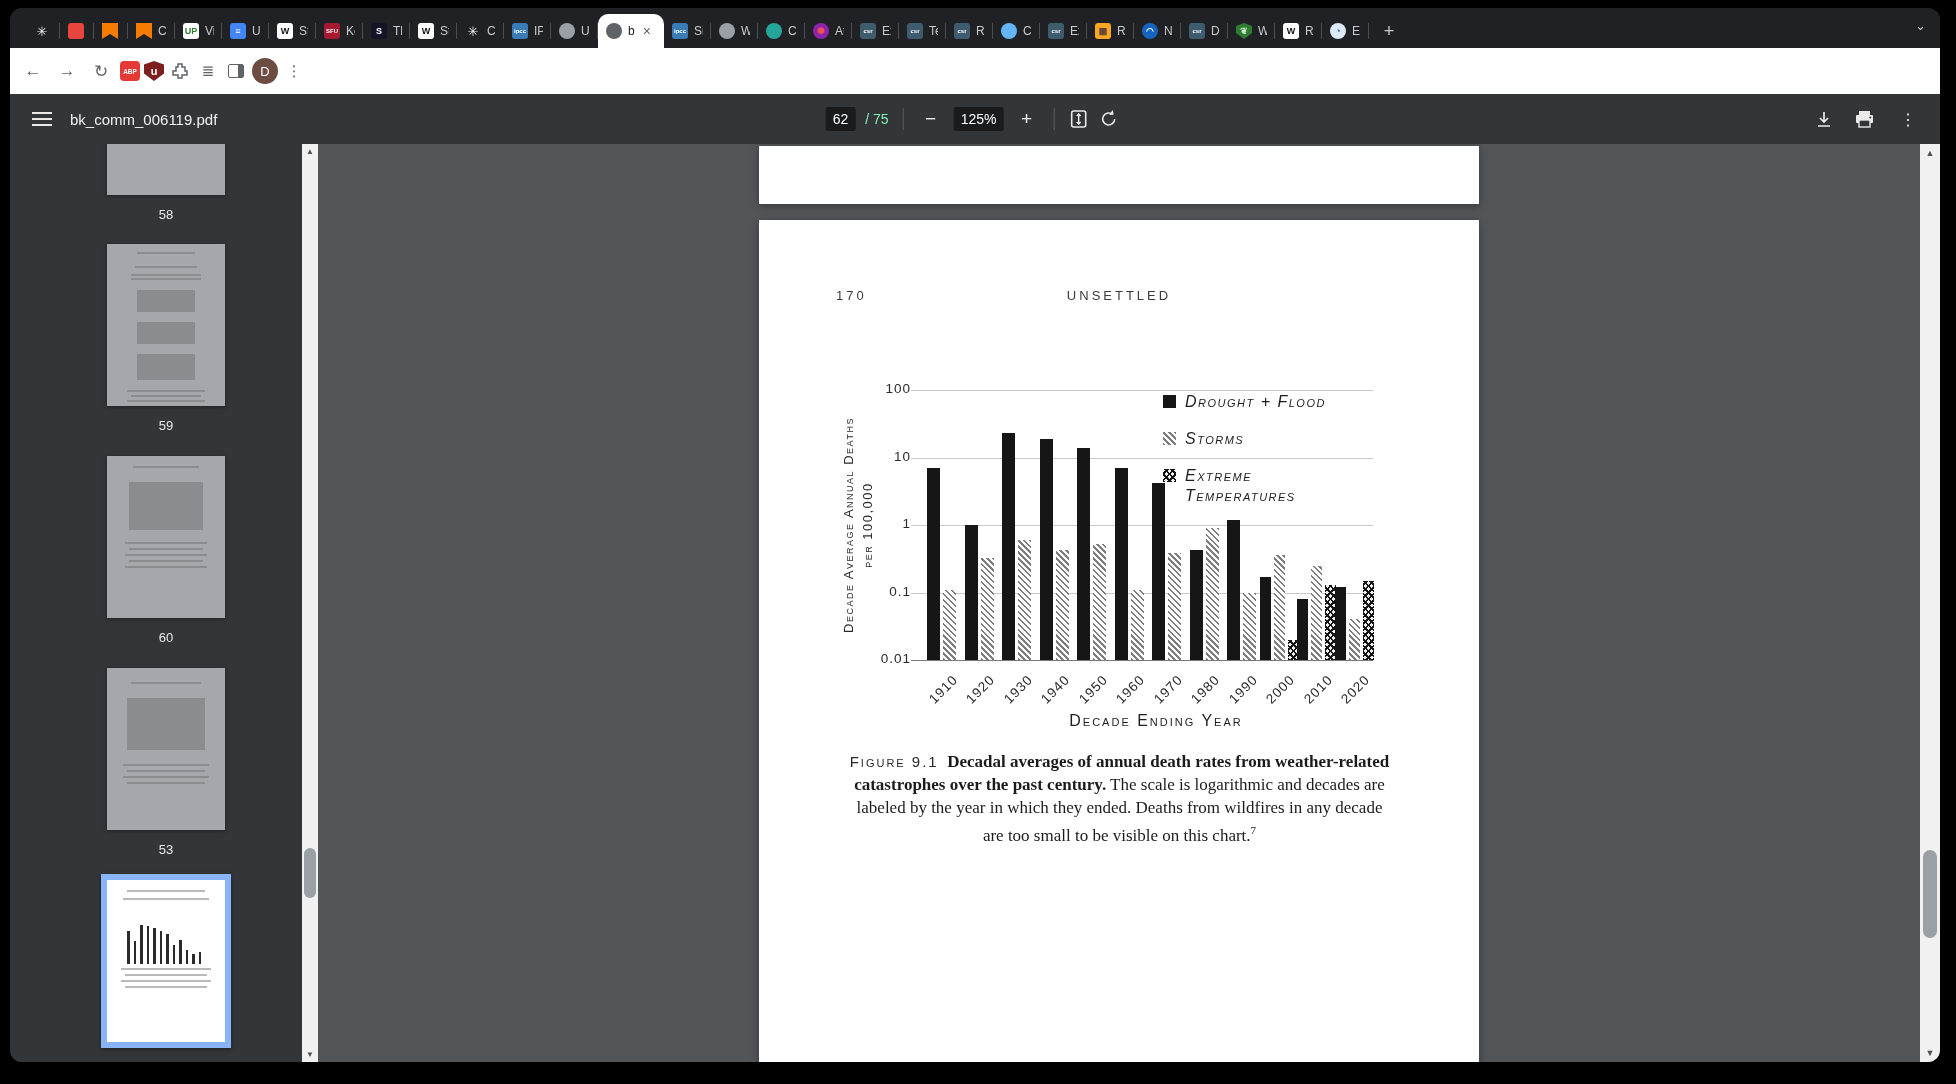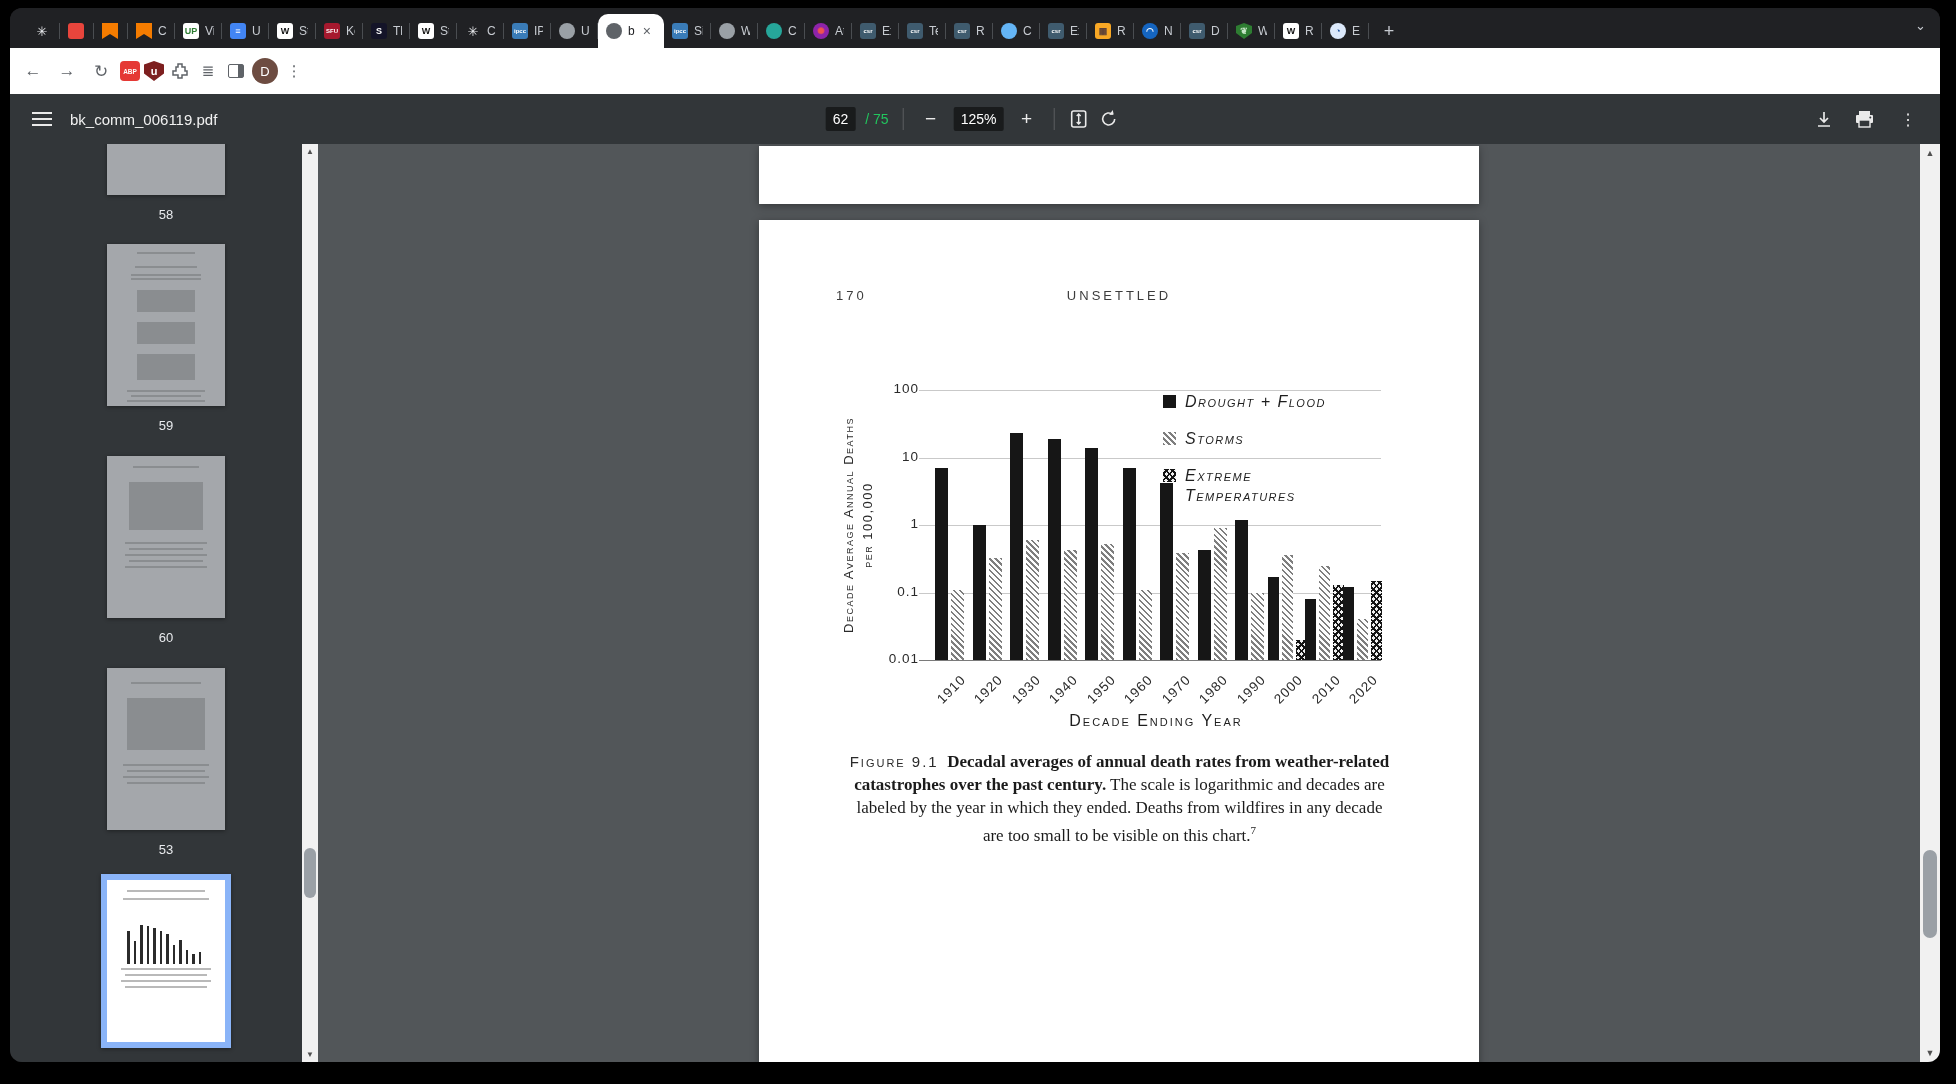--- a/index.html
+++ b/index.html
@@ -34,21 +34,21 @@
   .sidepanelicon::after { content:""; position:absolute; right:0; top:0; width:5px; height:100%; background:#5f6368; }
 
   
   .pdfbar { position:relative; height:50px; background:#323639; display:flex; align-items:center; color:#f1f1f1; padding:0 14px; }
   .pdfbar svg { display:block; }
   .hamburger { width:20px; height:14px; border-top:2px solid #eaeaea; border-bottom:2px solid #eaeaea; position:relative; margin:0 18px 0 8px; }
   .hamburger::after { content:""; position:absolute; left:0; top:4px; width:100%; height:2px; background:#eaeaea; }
   .pdfname { font-size:15px; color:#f1f1f1; }
   .pdfcenter { position:absolute; left:50%; top:0; transform:translateX(-51%); height:100%; display:flex; align-items:center; gap:10px; }
   .pagebox { background:#191b1c; color:#fff; font-size:14px; padding:4px 7px; border-radius:2px; min-width:28px; text-align:center; }
-  .pagetotal { font-size:14px; color:#22c55e; }
+  .pagetotal { font-size:14px; color:#86efac; }
   .vdiv { width:1px; height:22px; background:#5c5f62; margin:0 4px; }
   .zbtn { font-size:19px; color:#eaeaea; width:26px; text-align:center; }
   .pdfright { margin-left:auto; display:flex; align-items:center; gap:22px; padding-right:6px; }
 
   
   .content { position:relative; height:918px; display:flex; }
   .sidebar { position:relative; width:308px; background:#323639; flex:none; overflow:hidden; }
   .thumb { position:absolute; left:97px; width:118px; }
   .thumbpage { width:118px; height:162px; background:#a4a7ab; box-shadow:0 1px 4px rgba(0,0,0,.4); position:relative; overflow:hidden; }
   .thumb.selected .thumbpage { background:#fff; border:6px solid #8ab4f8; width:130px; height:174px; margin-left:-6px; margin-top:-6px; }
@@ -66,21 +66,21 @@
   .vscroll .arrow { position:absolute; left:0; width:100%; text-align:center; color:#505050; font-size:9px; }
   .vsthumb { position:absolute; left:3px; width:14px; border-radius:7px; background:#9aa0a6; }
 
   
   .runninghead { position:absolute; top:68px; left:0; width:100%; font-size:13px; letter-spacing:3px; color:#3c3c3c; }
   .folio { position:absolute; left:77px; top:0; }
   .rh-center { position:absolute; left:50%; transform:translateX(-50%); top:0; }
   .charttitle { position:absolute; top:112px; left:0; width:100%; text-align:center; font-size:20px; letter-spacing:2px; color:#2a2a2a; }
 
   .ylabel { position:absolute; left:80px; top:440px; width:270px; transform:rotate(-90deg); transform-origin:0 0; text-align:center; font-variant:small-caps; letter-spacing:1.5px; font-size:13px; line-height:19px; color:#2a2a2a; }
-  .plot { position:absolute; left:172px; top:170px; width:450px; height:270px; }
+  .plot { position:absolute; left:164px; top:170px; width:450px; height:270px; }
   .gridline { position:absolute; left:-12px; right:0; height:1px; background:#c9c9c9; }
   .gridline.axis { background:#7a7a7a; }
   .ytick { position:absolute; left:-62px; width:50px; text-align:right; font-size:13.5px; letter-spacing:1px; color:#2a2a2a; transform:translateY(-9px); }
   .bargroup { position:absolute; bottom:0; display:flex; align-items:flex-end; justify-content:center; gap:3px; }
   .bar { flex:none; }
   .pat-solid { background:#161616; }
   .pat-hatch { background-color:#fdfdfd; background-image:repeating-linear-gradient(45deg,#7e7e7e 0,#7e7e7e 1.6px,rgba(0,0,0,0) 1.6px,rgba(0,0,0,0) 4.2px); }
   .pat-checker { background-color:#efefef; background-image:repeating-linear-gradient(45deg,#141414 0,#141414 2px,rgba(0,0,0,0) 2px,rgba(0,0,0,0) 4.6px),repeating-linear-gradient(-45deg,#141414 0,#141414 2px,rgba(0,0,0,0) 2px,rgba(0,0,0,0) 4.6px); }
   .xtick { position:absolute; font-size:13.5px; letter-spacing:1px; color:#2a2a2a; white-space:nowrap; transform:rotate(-45deg); transform-origin:top right; }
   .legend { position:absolute; left:232px; top:2px; }

